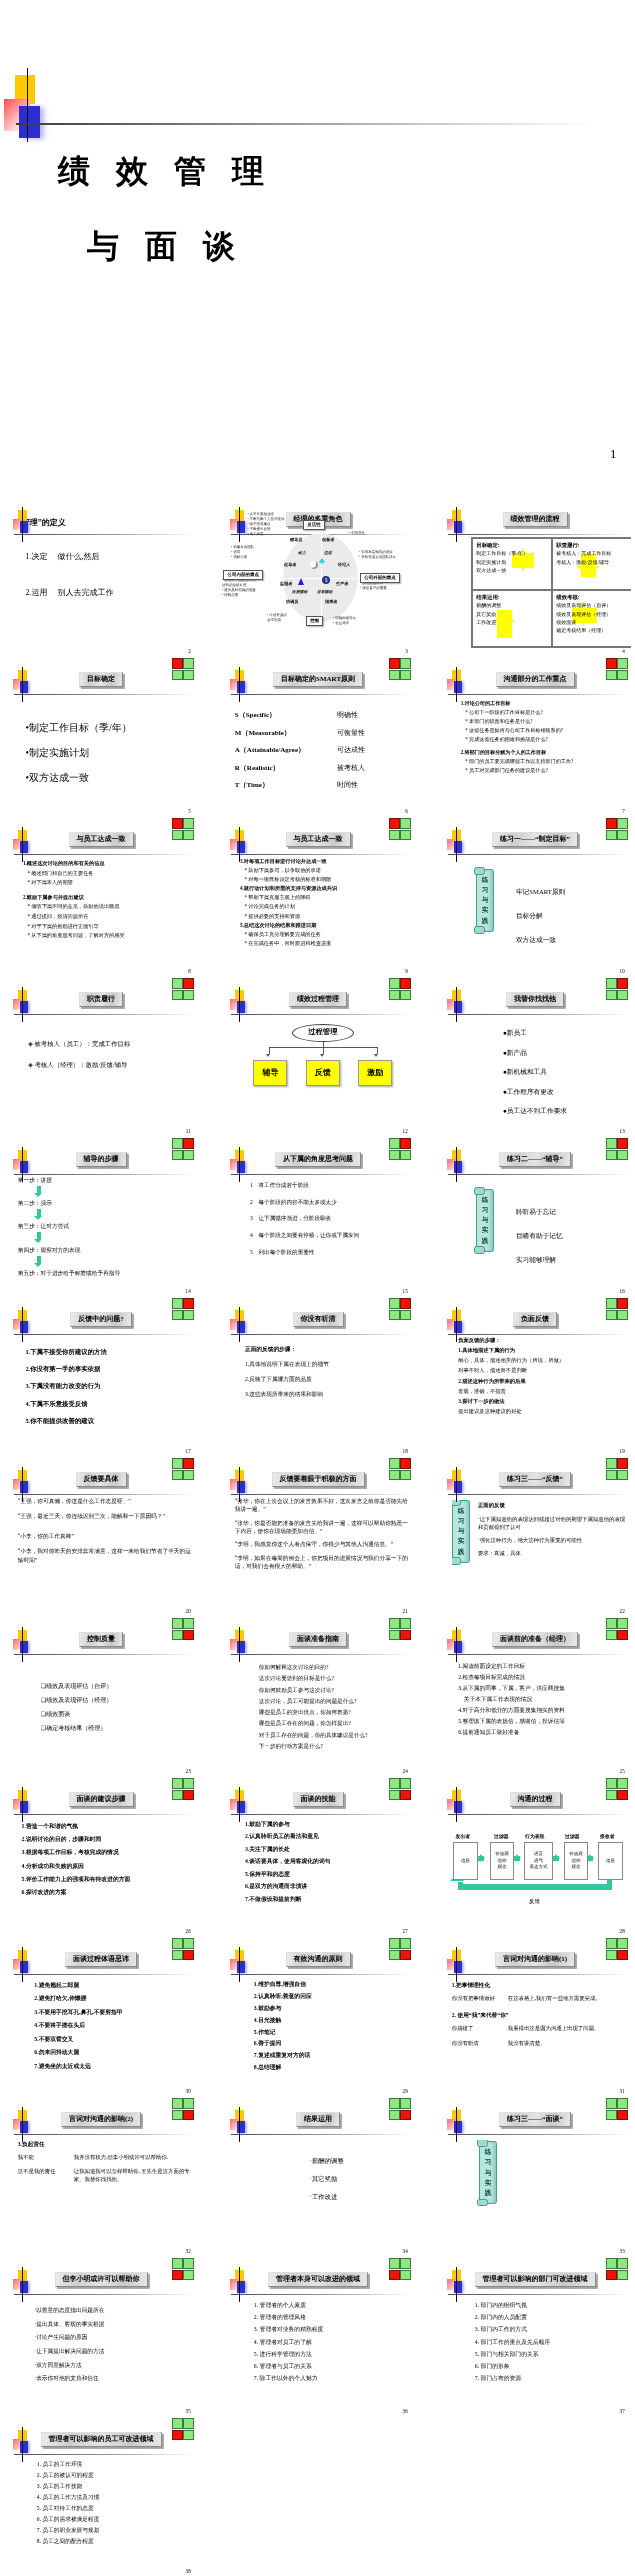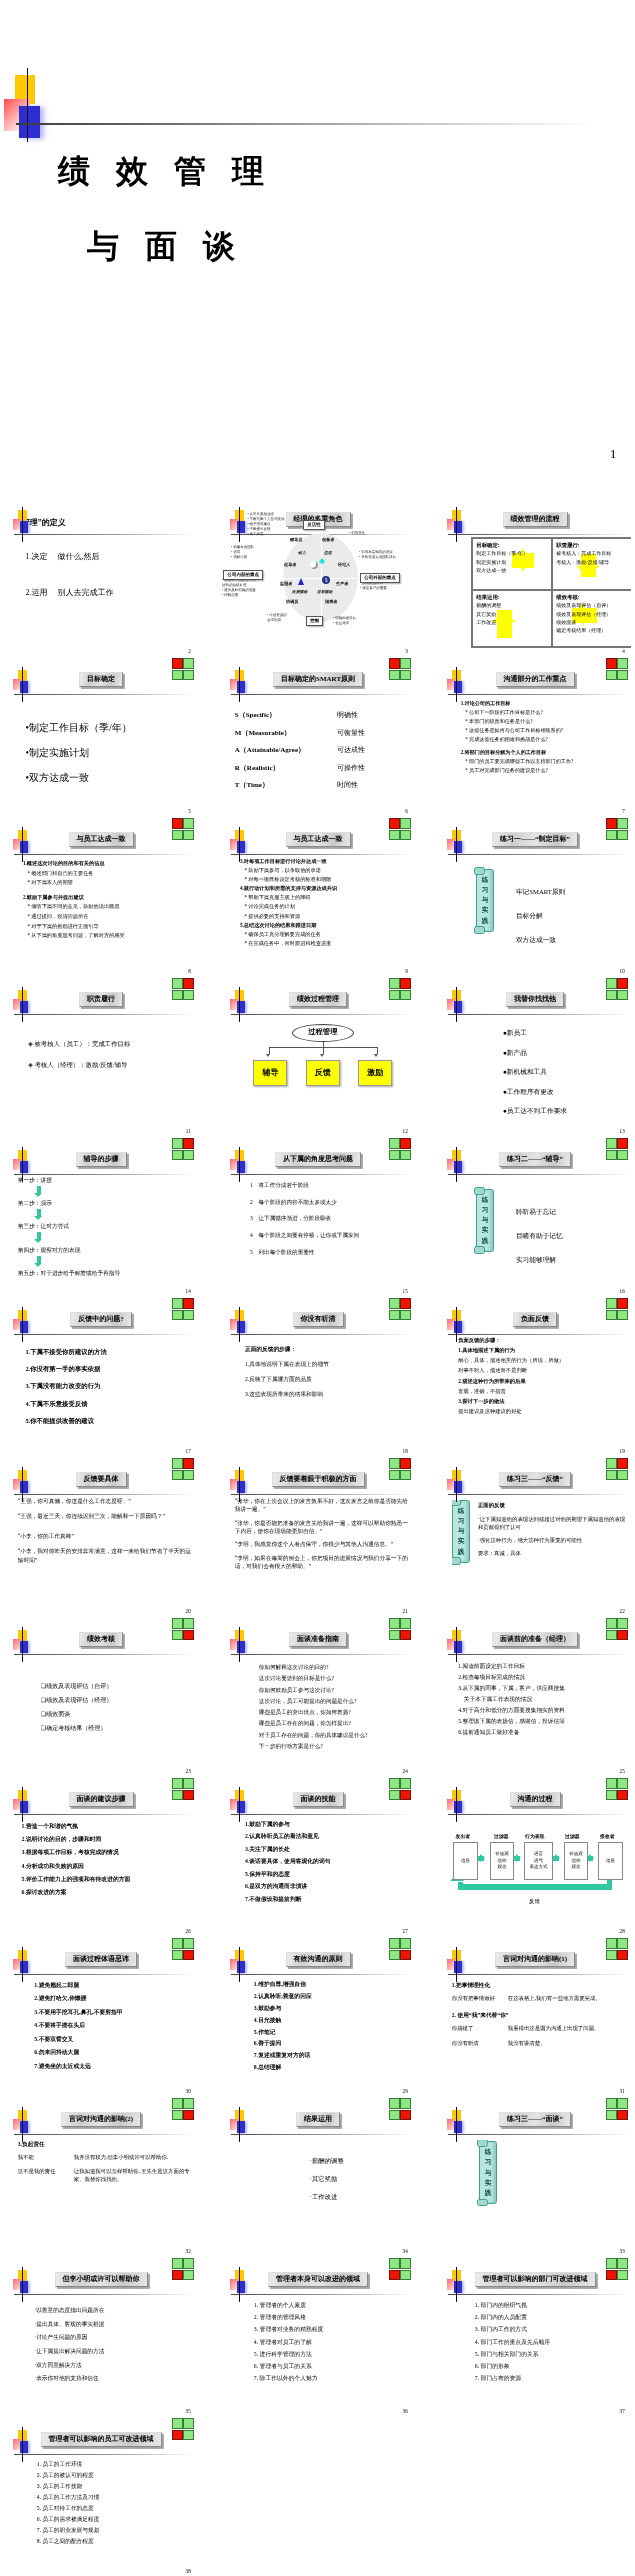--- a/index.html
+++ b/index.html
@@ -316,21 +316,21 @@
           <div class="smart-row">
             <div class="smart-term">M（Measurable）</div>
             <div class="smart-mean">可衡量性</div>
           </div>
           <div class="smart-row">
             <div class="smart-term">A（Attainable/Agree）</div>
             <div class="smart-mean">可达成性</div>
           </div>
           <div class="smart-row">
             <div class="smart-term">R（Realistic）</div>
-            <div class="smart-mean">可操作性</div>
+            <div class="smart-mean">被考核人</div>
           </div>
           <div class="smart-row">
             <div class="smart-term">T（Time）</div>
             <div class="smart-mean">时间性</div>
           </div>
         </div>
       </div>
       <div class="slide">
         <div class="mini-logo">
           <div class="ml-y"></div>
@@ -803,21 +803,21 @@
       </div>
       <div class="slide">
         <div class="mini-logo">
           <div class="ml-y"></div>
           <div class="ml-r"></div>
           <div class="ml-b"></div>
           <div class="ml-v"></div>
         </div>
         <div class="hline"></div>
         <div class="head-wrap">
-          <div class="head-box">绩效考核</div>
+          <div class="head-box">控制质量</div>
         </div>
         <div class="checker checker-br">
           <div class="cell"></div>
           <div class="cell"></div>
           <div class="cell"></div>
           <div class="cell"></div>
         </div>
         <div class="slide-num">23</div>
         <div class="content" style="top: 67px; padding-left: 23px; font-size: 6px;">
           <div class="line" style="margin-bottom: 5.1px;">❑绩效及表现评估（自评）</div>

